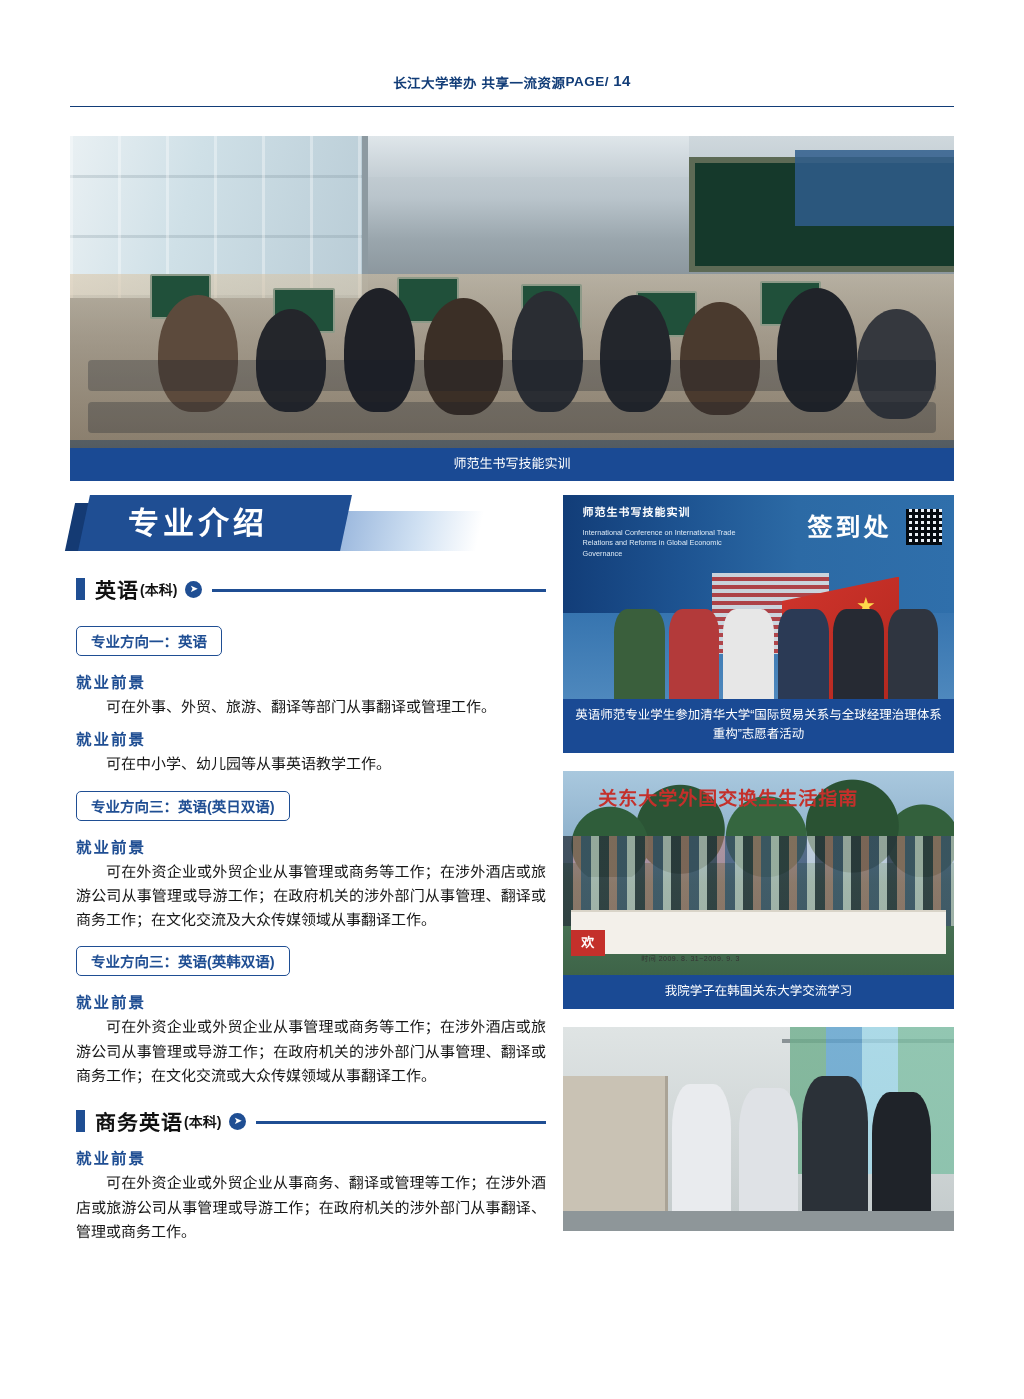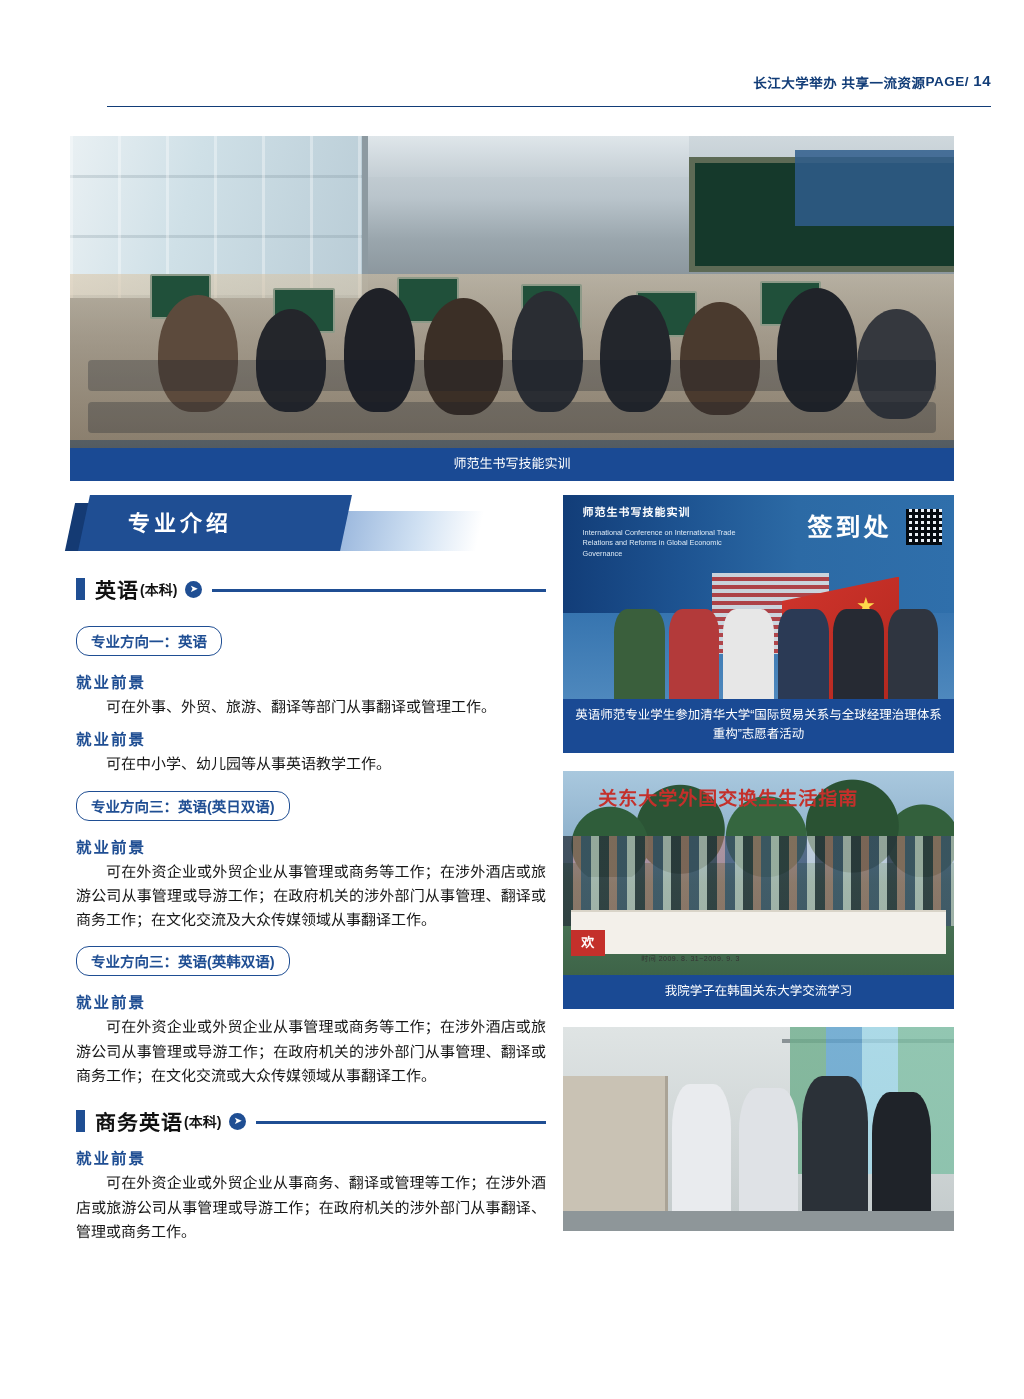--- a/index.html
+++ b/index.html
@@ -24,22 +24,21 @@
   
   .header {
     position: absolute;
     left: 70px;
     top: 72px;
     width: 884px;
     height: 34px;
     border-bottom: 1.5px solid #123d78;
     display: flex;
     align-items: flex-start;
-    justify-content: flex-end;
-    margin-left: 37px;
+    justify-content: center;
   }
   .header-left {
     font-size: 13.5px;
     font-weight: bold;
     color: #123d78;
     letter-spacing: 0.5px;
   }
   .header-right {
     font-size: 13.5px;
     font-weight: bold;
@@ -164,21 +163,21 @@
   .st-fade {
     position: absolute;
     left: 268px; top: 16px;
     width: 142px; height: 40px;
     background: linear-gradient(90deg, #9ab7dd 0%, #cfe0f2 55%, #ffffff 100%);
     transform: skewX(-12deg);
   }
   .st-text {
     position: absolute;
     left: 58px; top: 8px;
-    font-size: 22px;
+    font-size: 31px;
     font-weight: bold;
     color: #ffffff;
     letter-spacing: 4px;
     line-height: 42px;
   }
 
   
   .left-col {
     position: absolute;
     left: 76px;
@@ -225,21 +224,21 @@
     flex: 1;
     height: 3px;
     background: #1f4e93;
     margin-left: 10px;
     margin-top: 2px;
   }
 
   .direction-pill {
     display: inline-block;
     border: 1.4px solid #1f4e93;
-    border-radius: 13px;
+    border-radius: 5px;
     padding: 3px 14px 4px 14px;
     font-size: 14.5px;
     font-weight: bold;
     color: #1f4e93;
     margin: 12px 0 6px 0;
   }
   .prospect-label {
     font-size: 15.5px;
     font-weight: bold;
     color: #1f4e93;

